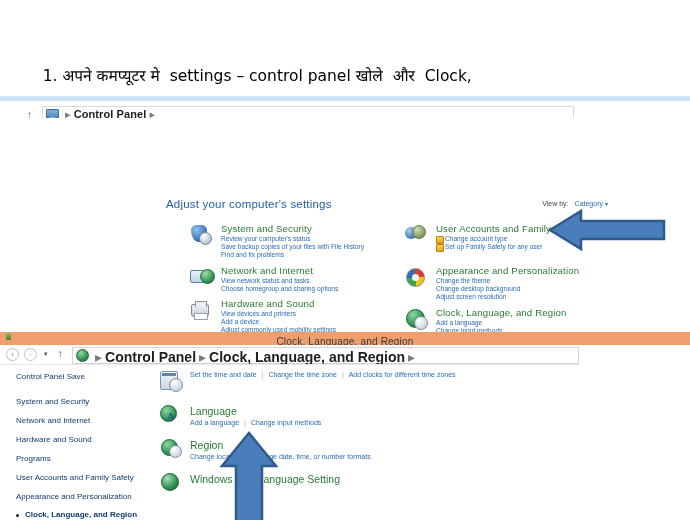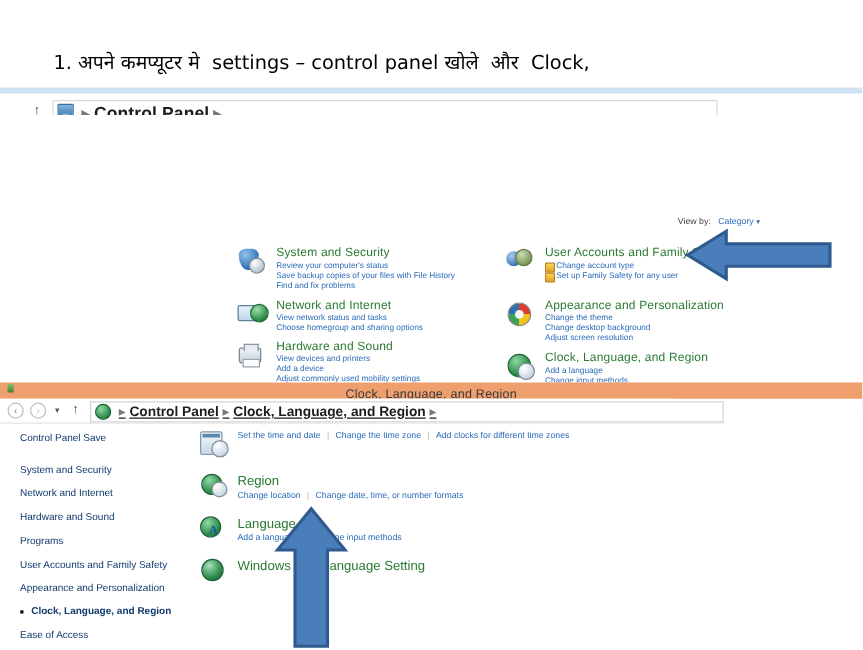--- a/index.html
+++ b/index.html
@@ -3,21 +3,21 @@
 <meta charset="utf-8">
 <style>
   html,body{margin:0;padding:0;}
   body{
     width:690px;height:520px;
     background:#ffffff;
     font-family:"Liberation Sans","DejaVu Sans",sans-serif;
     overflow:hidden;
     position:relative;
   }
-  .page{position:relative;width:690px;height:408px;}
+  .page{position:relative;width:690px;height:408px;margin-top:26px;}
 
   
   .instr{
     font-family:"DejaVu Sans",sans-serif;
     color:#000;
     font-size:15.5px;
     line-height:31px;
     white-space:pre;
   }
   #step1{position:absolute;left:23px;top:4px;width:660px;}
@@ -48,21 +48,21 @@
   #win1 .cpicon{
     position:absolute;left:46px;top:8px;width:11px;height:9px;
     background:linear-gradient(#7fb4e0,#3f7cb5);
     border:1px solid #3a6f9f;border-radius:1px;
   }
   #win1 .cpicon:after{
     content:"";position:absolute;left:3px;top:7px;width:5px;height:2px;
     background:#9bbdd8;
   }
   #win1 .crumbs{
-    position:absolute;left:62px;top:7px;font-size:14px;color:#1d1d1d;
+    position:absolute;left:62px;top:7px;font-size:11px;color:#1d1d1d;
     font-weight:bold;letter-spacing:.1px;white-space:nowrap;
   }
   #win1 .crumbs .sep{color:#7a7a7a;font-weight:normal;padding:0 3px;}
 
   .cp-body{position:absolute;left:0;top:22px;width:690px;height:168px;background:#fff;}
 
   .cp-heading{
     position:absolute;left:166px;top:80px;
     font-size:11.5px;color:#1f5fa8;letter-spacing:.2px;
   }
@@ -209,22 +209,22 @@
   #win2 .crumbbox2{
     position:absolute;left:72px;top:2px;width:505px;height:15px;
     border:1px solid #d4d4d4;background:#fff;
   }
   #win2 .gicon{
     position:absolute;left:76px;top:4px;width:11px;height:11px;border-radius:50%;
     background:radial-gradient(circle at 35% 28%,#8fd9a4,#2f8f4e 65%,#1a5c33);
     border:1px solid #1d6338;
   }
   #win2 .crumbs2{
-    position:absolute;left:92px;top:4px;font-size:11px;color:#1d1d1d;
-    font-weight:bold;white-space:nowrap;text-decoration:underline;
+    position:absolute;left:92px;top:4px;font-size:14px;color:#1d1d1d;
+    font-weight:bold;white-space:nowrap;
   }
   #win2 .crumbs2 .sep{color:#7a7a7a;font-weight:normal;padding:0 3px;}
   #win2 .divline{
     position:absolute;left:0;top:32px;width:580px;height:1px;background:#e6e6e6;
   }
 
   
   .sidebar{position:absolute;left:16px;top:40px;width:140px;}
   .sb-item{
     font-size:8px;color:#123b6d;line-height:10px;margin-bottom:9px;white-space:normal;
@@ -304,20 +304,21 @@
     <div class="addrbar">
       <div class="uparrow">↑</div>
       <div class="crumbbox"></div>
       <div class="cpicon"></div>
       <div class="crumbs">
         <span class="sep">▸</span><span>Control Panel</span><span class="sep">▸</span>
       </div>
     </div>
 
     <div class="cp-body">
+      <div class="cp-heading">Adjust your computer's settings</div>
 
       <div class="viewby">
         <span>View by:</span><span class="vval">Category</span><span class="vcar">▾</span>
       </div>
 
       <div class="cat" style="left:190px;top:105px;">
         <span class="cicon">
             <span class="ic">
               <span class="ic-shield"></span>
             </span>
@@ -484,38 +485,38 @@
             </span>
           </span>
         <div class="rlinks">
           <span>Set the time and date</span><span class="sep">|</span><span>Change the time zone</span><span class="sep">|</span><span>Add clocks for different time zones</span>
         </div>
       </div>
 
       <div class="cl-row">
         <span class="ricon">
             <span class="ic">
+              <span class="ic-lang"></span>
+            </span>
+          </span>
+        <div class="rtitle">Language</div>
+        <div class="rlinks">
+          <span>Add a language</span><span class="sep">|</span><span>Change input methods</span>
+        </div>
+      </div>
+
+      <div class="cl-row">
+        <span class="ricon">
+            <span class="ic">
               <span class="ic-reg"></span>
             </span>
           </span>
         <div class="rtitle">Region</div>
         <div class="rlinks">
           <span>Change location</span><span class="sep">|</span><span>Change date, time, or number formats</span>
-        </div>
-      </div>
-
-      <div class="cl-row">
-        <span class="ricon">
-            <span class="ic">
-              <span class="ic-lang"></span>
-            </span>
-          </span>
-        <div class="rtitle">Language</div>
-        <div class="rlinks">
-          <span>Add a language</span><span class="sep">|</span><span>Change input methods</span>
         </div>
       </div>
 
       <div class="cl-row">
         <span class="ricon">
             <span class="ic">
               <span class="ic-wl"></span>
             </span>
           </span>
         <div class="rtitle">Windows Live Language Setting</div>

